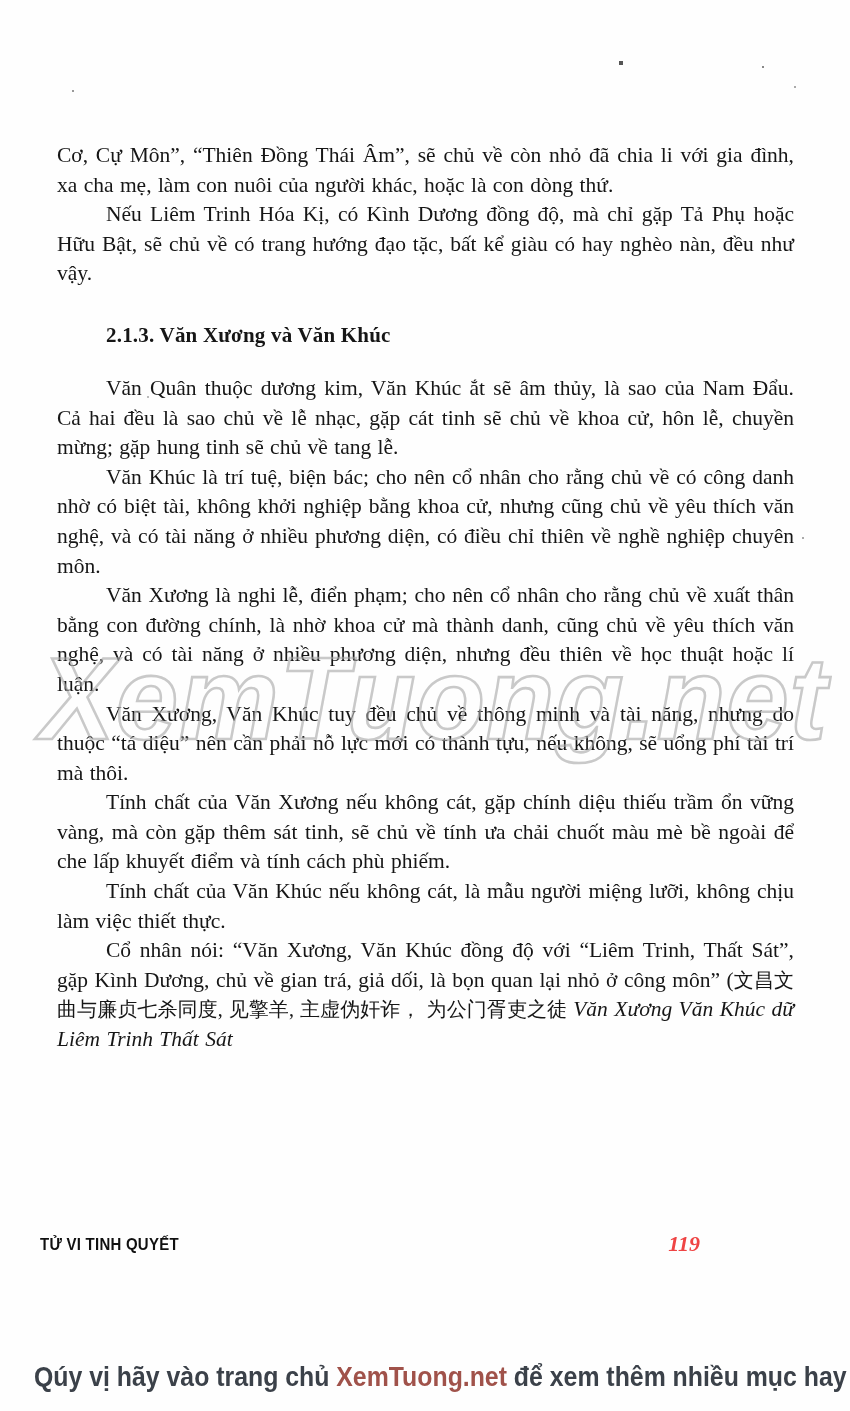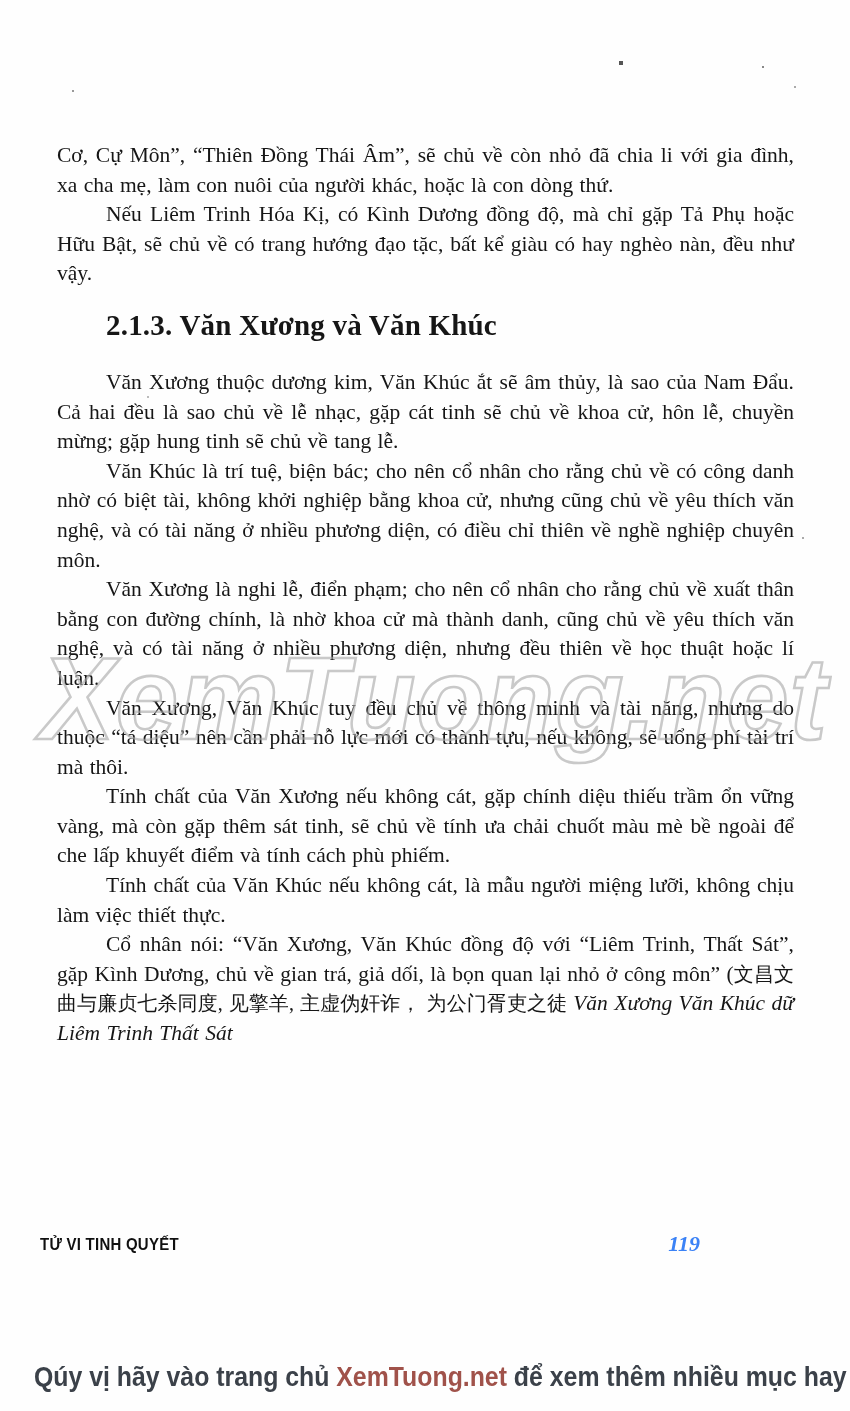--- a/index.html
+++ b/index.html
@@ -20,23 +20,23 @@
   p.body{
     margin:0;
     font-size:21.5px;
     line-height:29.6px;
     text-align:justify;
     text-indent:49px;
     word-spacing:1px;
   }
   p.body.no-indent{text-indent:0;}
   h2.heading{
-    font-size:29px;
+    font-size:21px;
     font-weight:bold;
-    margin:20px 0 26px 49px;
+    margin:34px 0 26px 49px;
     letter-spacing:.2px;
   }
   .cjk{
     font-family:"Liberation Serif","DejaVu Sans",serif;
     font-size:20px;
   }
   .viet-italic{font-style:italic;}
   .watermark{
     position:absolute;
     left:40px;top:634px;
@@ -66,21 +66,21 @@
     transform-origin:left center;
     white-space:nowrap;
   }
   .page-number{
     position:absolute;
     right:150px;top:1231px;
     font-family:"Liberation Serif","DejaVu Serif",serif;
     font-weight:bold;
     font-style:italic;
     font-size:22px;
-    color:#3b82f6;
+    color:#ef4444;
   }
   .banner{
     position:absolute;
     left:0;top:1362px;
     width:850px;
     text-align:center;
     font-family:"Liberation Sans","DejaVu Sans",sans-serif;
     font-weight:bold;
     font-size:27px;
     color:#3b4149;
@@ -106,21 +106,21 @@
 <div class="page">
 
   <div class="specks"></div>
 
   <div class="text-block">
     <p class="body no-indent">Cơ, Cự Môn”, “Thiên Đồng Thái Âm”, sẽ chủ về còn nhỏ đã chia li với gia đình, xa cha mẹ, làm con nuôi của người khác, hoặc là con dòng thứ.</p>
     <p class="body">Nếu Liêm Trinh Hóa Kị, có Kình Dương đồng độ, mà chỉ gặp Tả Phụ hoặc Hữu Bật, sẽ chủ về có trang hướng đạo tặc, bất kể giàu có hay nghèo nàn, đều như vậy.</p>
 
     <h2 class="heading">2.1.3. Văn Xương và Văn Khúc</h2>
 
-    <p class="body">Văn Xương thuộc dương kim, Văn Khúc ắt sẽ âm thủy, là sao của Nam Đẩu. Cả hai đều là sao chủ về lễ nhạc, gặp cát tinh sẽ chủ về khoa cử, hôn lễ, chuyền mừng; gặp hung tinh sẽ chủ về tang lễ.</p>
+    <p class="body">Văn Quân thuộc dương kim, Văn Khúc ắt sẽ âm thủy, là sao của Nam Đẩu. Cả hai đều là sao chủ về lễ nhạc, gặp cát tinh sẽ chủ về khoa cử, hôn lễ, chuyền mừng; gặp hung tinh sẽ chủ về tang lễ.</p>
     <p class="body">Văn Khúc là trí tuệ, biện bác; cho nên cổ nhân cho rằng chủ về có công danh nhờ có biệt tài, không khởi nghiệp bằng khoa cử, nhưng cũng chủ về yêu thích văn nghệ, và có tài năng ở nhiều phương diện, có điều chỉ thiên về nghề nghiệp chuyên môn.</p>
     <p class="body">Văn Xương là nghi lễ, điển phạm; cho nên cổ nhân cho rằng chủ về xuất thân bằng con đường chính, là nhờ khoa cử mà thành danh, cũng chủ về yêu thích văn nghệ, và có tài năng ở nhiều phương diện, nhưng đều thiên về học thuật hoặc lí luận.</p>
     <p class="body">Văn Xương, Văn Khúc tuy đều chủ về thông minh và tài năng, nhưng do thuộc “tá diệu” nên cần phải nỗ lực mới có thành tựu, nếu không, sẽ uổng phí tài trí mà thôi.</p>
     <p class="body">Tính chất của Văn Xương nếu không cát, gặp chính diệu thiếu trầm ổn vững vàng, mà còn gặp thêm sát tinh, sẽ chủ về tính ưa chải chuốt màu mè bề ngoài để che lấp khuyết điểm và tính cách phù phiếm.</p>
     <p class="body">Tính chất của Văn Khúc nếu không cát, là mẫu người miệng lưỡi, không chịu làm việc thiết thực.</p>
 
     <p class="body">
       <span>Cổ nhân nói: “Văn Xương, Văn Khúc đồng độ với “Liêm Trinh, Thất Sát”, gặp Kình Dương, chủ về gian trá, giả dối, là bọn quan lại nhỏ ở công môn” (</span><span class="cjk">文昌文曲与廉贞七杀同度, 见擎羊, 主虚伪奸诈， 为公门胥吏之徒 </span><span class="viet-italic">Văn Xương Văn Khúc dữ Liêm Trinh Thất Sát</span>
     </p>
   </div>

